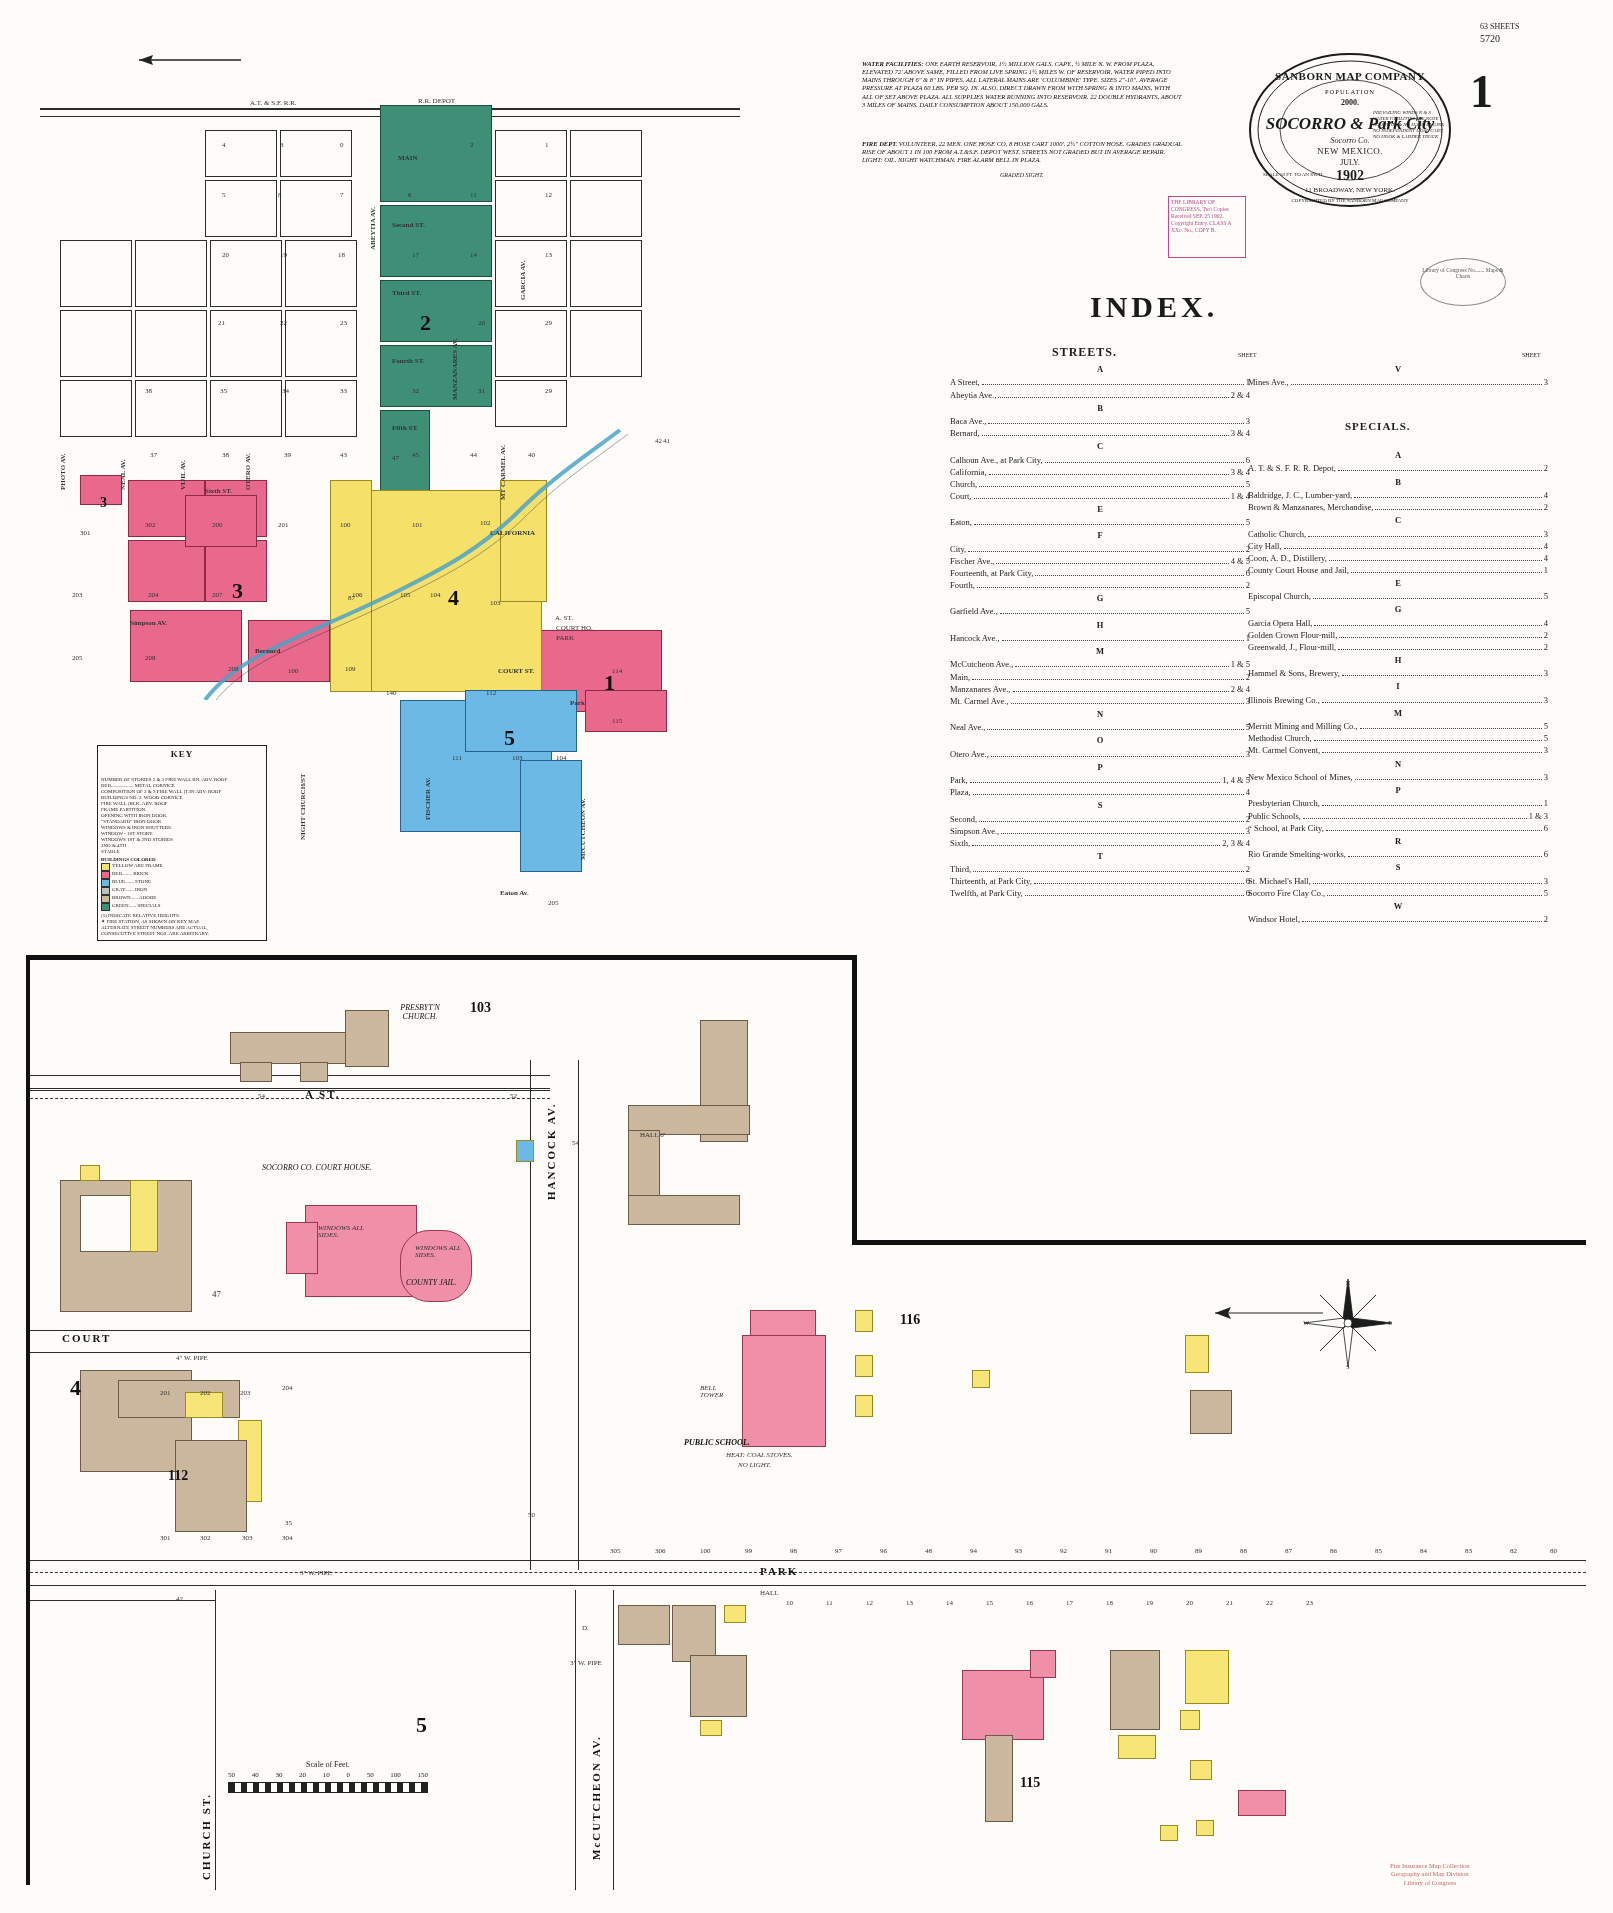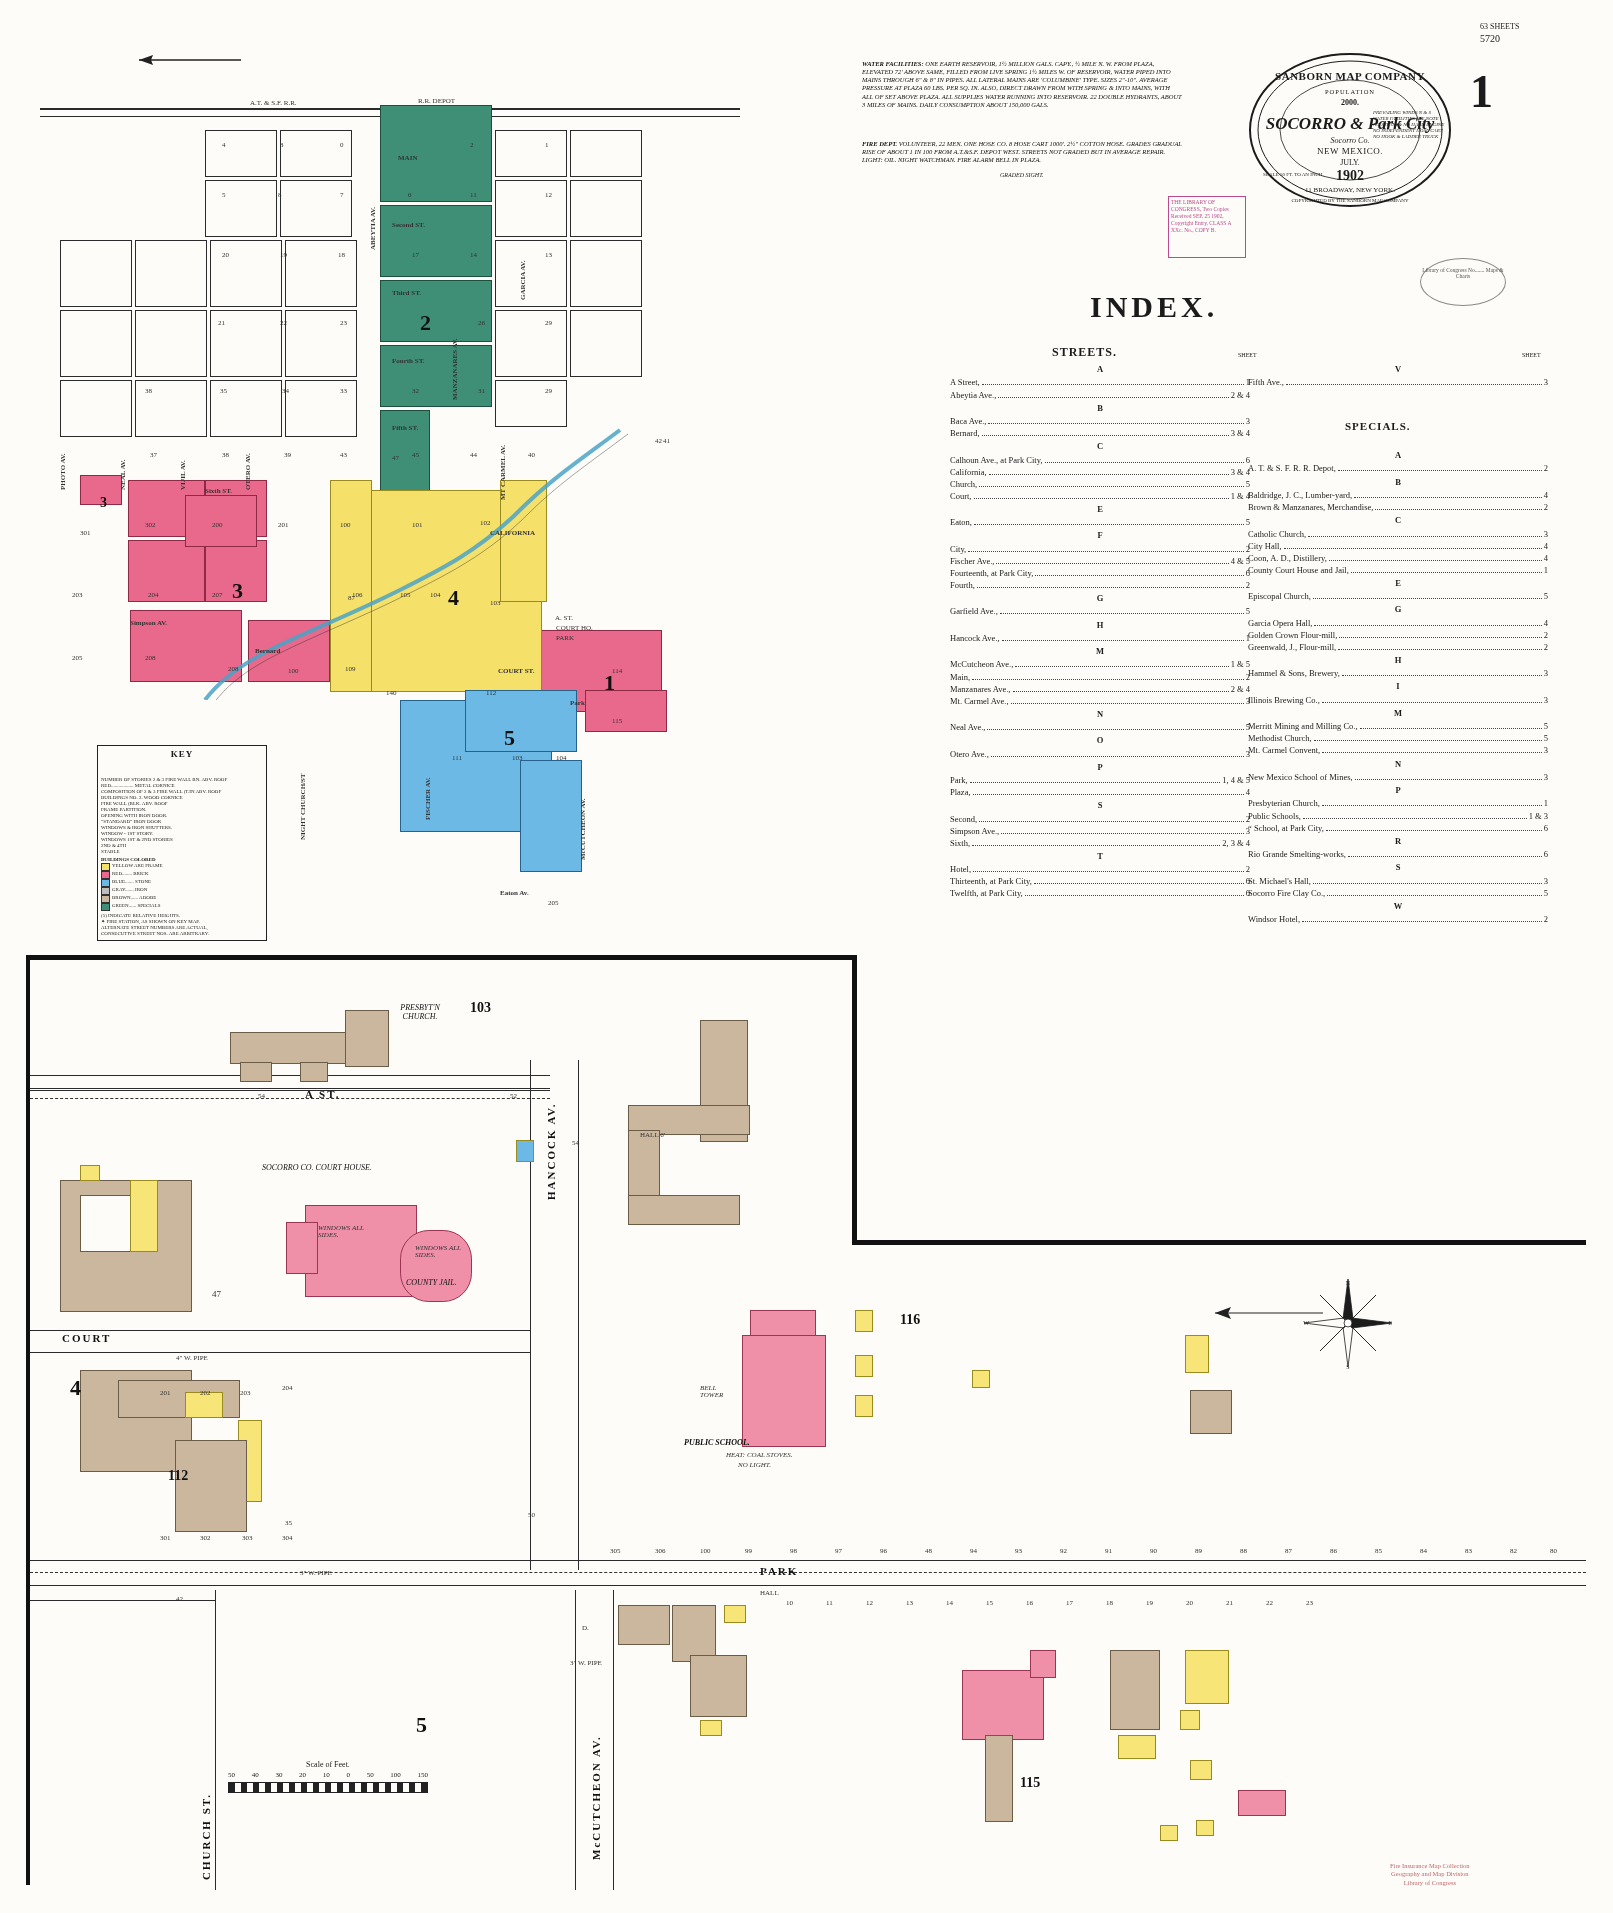--- a/index.html
+++ b/index.html
@@ -258,39 +258,39 @@
         <span class="dots"></span>
         <span class="sh">3</span>
       </div>
       <div class="idxrow">
         <span class="nm">Sixth,</span>
         <span class="dots"></span>
         <span class="sh">2, 3 &amp; 4</span>
       </div>
       <div class="alpha">T</div>
       <div class="idxrow">
-        <span class="nm">Hotel,</span>
+        <span class="nm">Third,</span>
         <span class="dots"></span>
         <span class="sh">2</span>
       </div>
       <div class="idxrow">
         <span class="nm">Thirteenth, at Park City,</span>
         <span class="dots"></span>
         <span class="sh">6</span>
       </div>
       <div class="idxrow">
         <span class="nm">Twelfth, at Park City,</span>
         <span class="dots"></span>
         <span class="sh">6</span>
       </div>
     </div>
   <div class="idxcol" id="rightTopCol" style="left:1248px;top:362px;width:300px;">
       <div class="alpha">V</div>
       <div class="idxrow">
-        <span class="nm">Fifth Ave.,</span>
+        <span class="nm">Mines Ave.,</span>
         <span class="dots"></span>
         <span class="sh">3</span>
       </div>
     </div>
   <div class="idxcol" id="specialsCol" style="left:1248px;top:448px;width:300px;">
       <div class="alpha">A</div>
       <div class="idxrow">
         <span class="nm">A. T. &amp; S. F. R. R. Depot,</span>
         <span class="dots"></span>
         <span class="sh">2</span>

